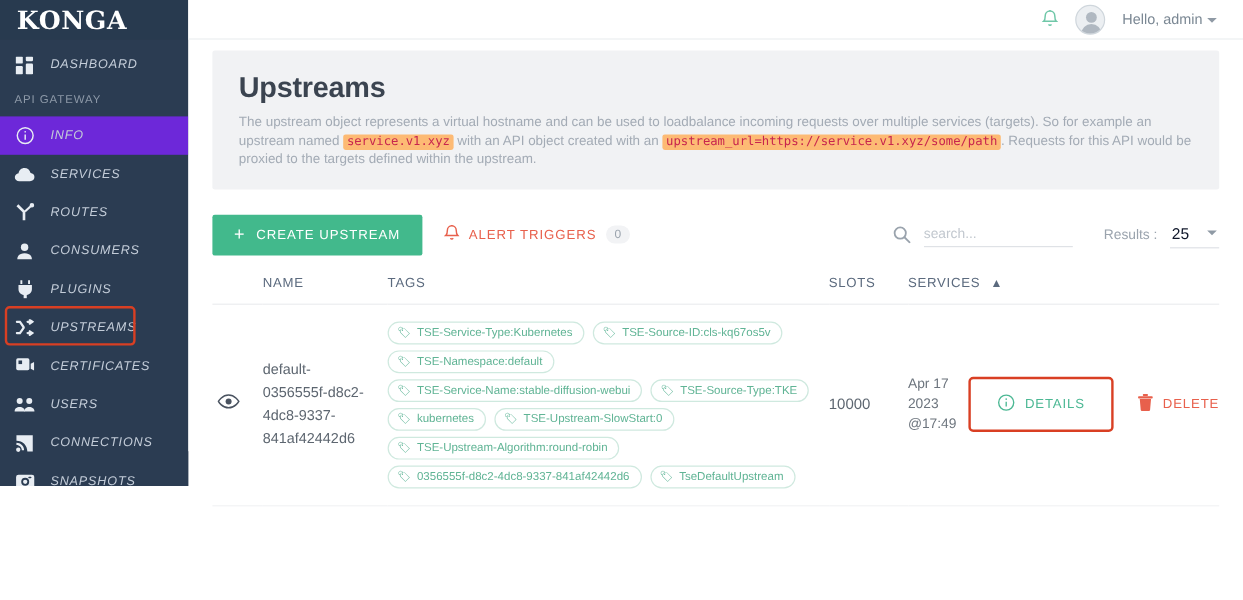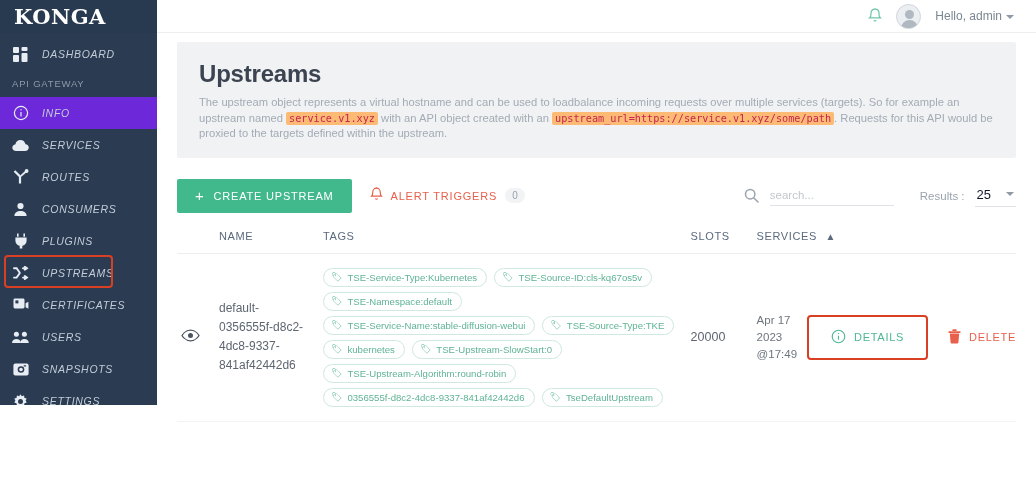--- a/index.html
+++ b/index.html
@@ -342,20 +342,30 @@
         <svg width="17" height="13" viewBox="0 0 17 13" fill="currentColor">
             <circle cx="4.4" cy="3.2" r="2.5"></circle>
             <circle cx="12.4" cy="3.2" r="2.5"></circle>
             <path d="M0 12c0-2.6 2-3.9 4.4-3.9S8.8 9.4 8.8 12z"></path>
             <path d="M8.2 12c0-2.6 1.9-3.9 4.2-3.9S16.8 9.4 16.8 12z"></path>
           </svg>
       </span>
       <span class="nav-label">USERS</span>
     </div>
 
+    <div class="nav-item">
+      <span class="ic">
+        <svg width="15" height="15" viewBox="0 0 15 15" fill="currentColor">
+            <path d="M0.7 0.7h13.6v13.6H9.8C9.8 9.1 5.9 5.2 0.7 5.2z"></path>
+            <circle cx="2.2" cy="12.8" r="1.8"></circle>
+            <path d="M0.7 7c3.5 0 6.4 2.8 6.4 6.3H5.2C5.2 10.8 3.2 8.8 0.7 8.8z"></path>
+          </svg>
+      </span>
+      <span class="nav-label">CONNECTIONS</span>
+    </div>
 
     <div class="nav-item">
       <span class="ic">
         <svg width="16" height="14" viewBox="0 0 16 14" fill="currentColor">
             <rect x="0.4" y="1.6" width="15.2" height="11.8" rx="2"></rect>
             <circle cx="8" cy="7.5" r="3.3" fill="#2b3c52"></circle>
             <circle cx="8" cy="7.5" r="1.8" fill="currentColor"></circle>
             <rect x="10.6" y="3.2" width="2.6" height="1.4" rx="0.6" fill="#2b3c52"></rect>
           </svg>
       </span>
@@ -502,21 +512,21 @@
                 <span class="tag">
                     <span class="tic">🏷</span>
                     <span>0356555f-d8c2-4dc8-9337-841af42442d6</span>
                   </span>
                 <span class="tag">
                     <span class="tic">🏷</span>
                     <span>TseDefaultUpstream</span>
                   </span>
               </div>
             </td>
-            <td class="slots-cell">20000</td>
+            <td class="slots-cell">10000</td>
             <td>
               <div class="created-flex">
                 <div class="created-cell">
                   <div>Apr 17 2023</div>
                   <div>@17:49</div>
                 </div>
                 <div class="actions-row">
                   <div class="details-btn">
                     <span>
                       <svg width="15" height="15" viewBox="0 0 16 16" fill="none" stroke="currentColor" stroke-width="1.2">

